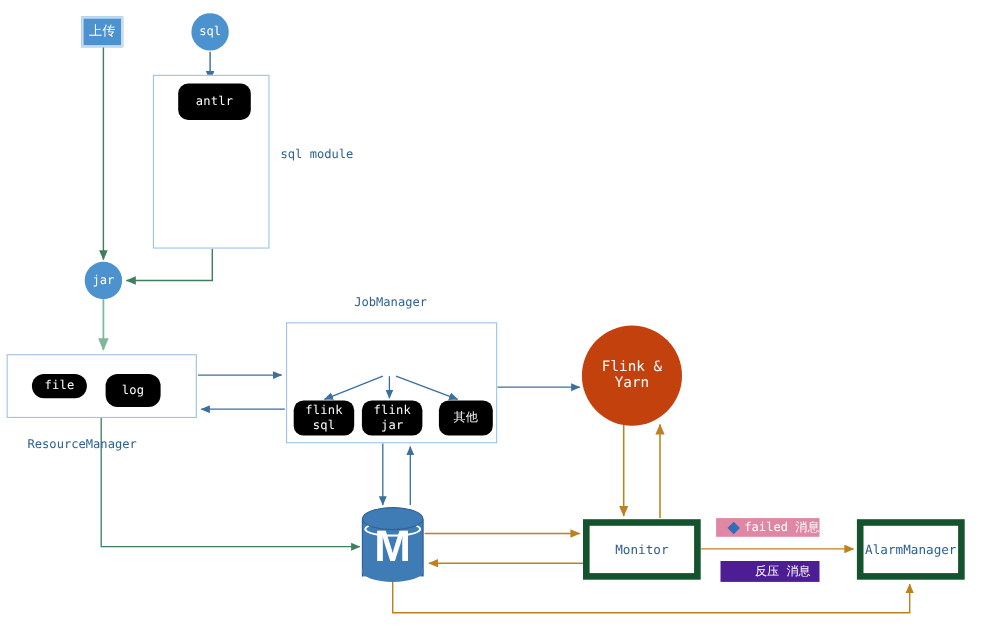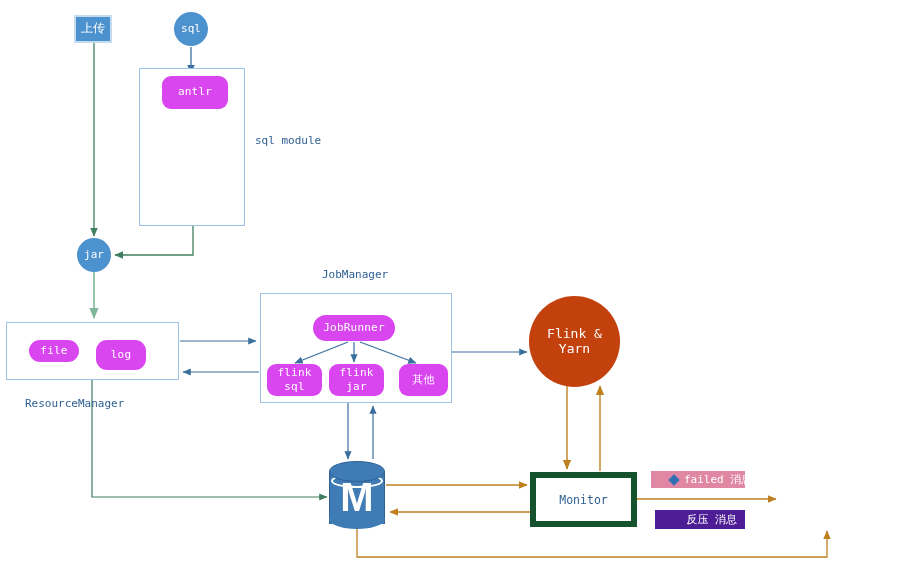--- a/index.html
+++ b/index.html
@@ -29,21 +29,21 @@
     box-sizing: border-box;
     display: flex;
     align-items: center;
     justify-content: center;
     text-align: center;
     color: #ffffff;
     line-height: 1.15;
   }
   
   .pill {
-    background: #d946ef;
+    background: #000000;
     border-radius: 9px;
     font-size: 11px;
     letter-spacing: 0.2px;
     text-align: center;
   }
   .pill.two-line { line-height: 1.25; }
   
   .circle {
     background: #4c92cf;
     border-radius: 50%;
@@ -89,21 +89,21 @@
     position: absolute;
     box-sizing: border-box;
     display: flex;
     align-items: center;
     color: #ffffff;
     font-size: 11px;
     white-space: nowrap;
   }
   .badge-pink {
     background: #e087a4;
-    justify-content: flex-start;
+    justify-content: flex-end;
     padding-left: 19px;
   }
   .badge-orange {
     background: #4c1d95;
     justify-content: flex-end;
     padding-right: 8px;
   }
   .diamond {
     display: inline-block;
     width: 8px;
@@ -242,23 +242,20 @@
     <span>file</span>
   </div>
   <div class="node pill" style="left:96px; top:340px; width:50px; height:30px; border-radius:11px;">
     <span>log</span>
   </div>
   <div class="caption" style="left:25px; top:397px;">ResourceManager</div>
 
   <div class="caption" style="left:322px; top:268px;">JobManager</div>
   <div class="container" style="left:260px; top:293px; width:192px; height:110px;"></div>
 
-  <div class="node pill" style="left:313px; top:315px; width:82px; height:26px; border-radius:13px;">
-    <span>JobRunner</span>
-  </div>
 
   <svg class="wires" viewBox="0 0 903 571" xmlns="http://www.w3.org/2000/svg">
     <path d="M348,342 L295,363" stroke="#3b6f9e" stroke-width="1.2" fill="none" marker-end="url(#ah-blue)"></path>
     <path d="M354,342 L354,362" stroke="#3b6f9e" stroke-width="1.2" fill="none" marker-end="url(#ah-blue)"></path>
     <path d="M360,342 L416,363" stroke="#3b6f9e" stroke-width="1.2" fill="none" marker-end="url(#ah-blue)"></path>
   </svg>
 
   <div class="node pill two-line" style="left:267px; top:364px; width:55px; height:32px;">
     <div>
       <span>flink</span><br>
@@ -284,20 +281,23 @@
     <div class="bottom"></div>
     <div class="top"></div>
     <div class="ring"></div>
     <div class="letter">M</div>
   </div>
 
   <div class="plainbox" style="left:530px; top:472px; width:107px; height:55px;">
     <span>Monitor</span>
   </div>
 
+  <div class="plainbox" style="left:779px; top:472px; width:98px; height:55px;">
+    <span>AlarmManager</span>
+  </div>
 
   <div class="badge badge-pink" style="left:651px; top:471px; width:94px; height:17px;">
     <span class="diamond"></span>
     <span>failed 消息</span>
   </div>
   <div class="badge badge-orange" style="left:655px; top:510px; width:90px; height:19px;">
     <span>反压 消息</span>
   </div>
 
 </div>

